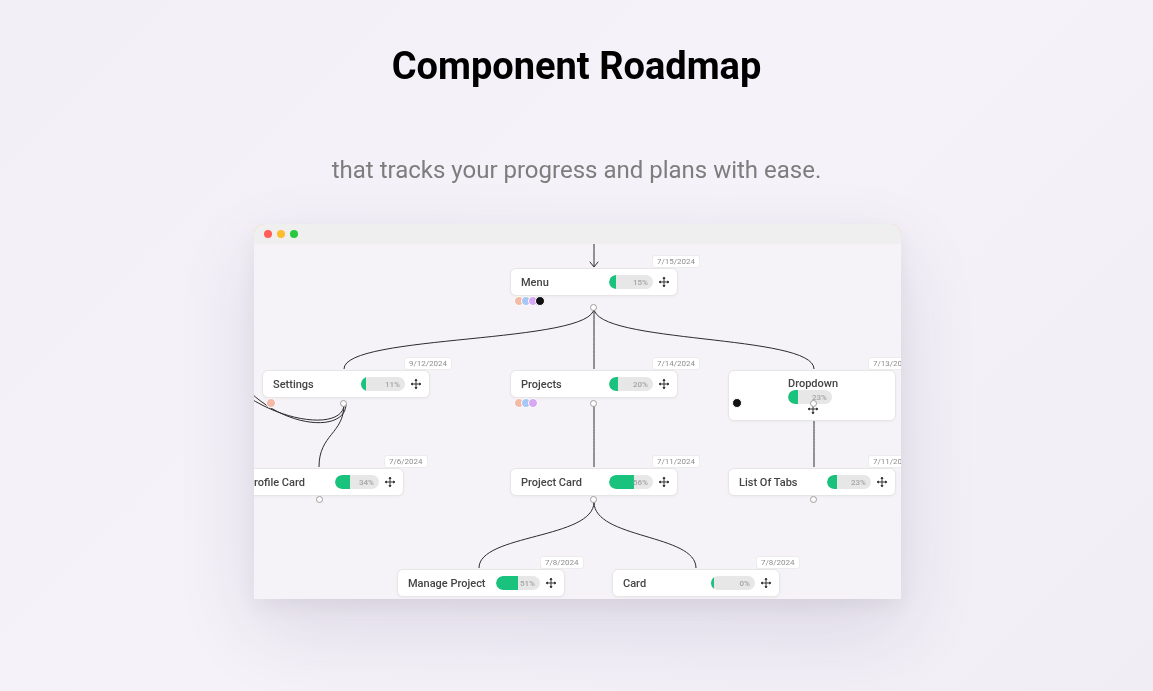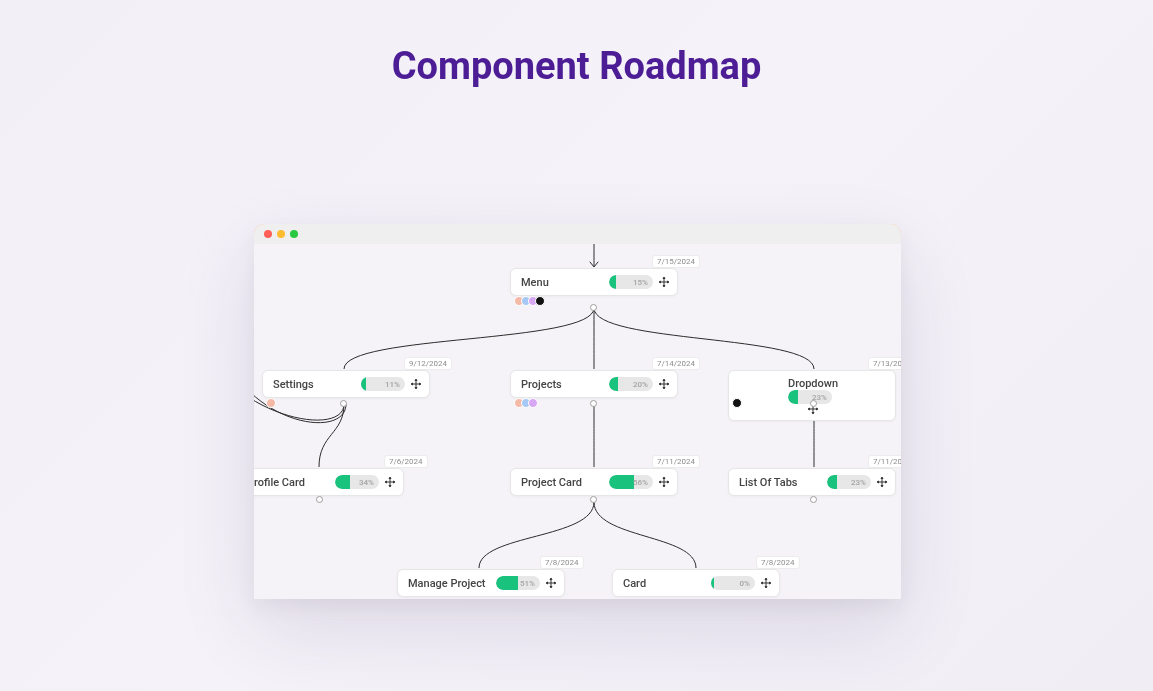--- a/index.html
+++ b/index.html
@@ -8,21 +8,21 @@
     height: 691px;
     background: linear-gradient(135deg, #f2eff7 0%, #f5f2f9 50%, #f0edf5 100%);
     font-family: -apple-system, BlinkMacSystemFont, "Segoe UI", Roboto, sans-serif;
     overflow: hidden;
     position: relative;
   }
   .page-title {
     text-align: center;
     font-size: 38px;
     font-weight: 700;
-    color: #4c1d95;
+    color: #000000;
     padding-top: 44px;
   }
   .page-subtitle {
     text-align: center;
     font-size: 24px;
     font-weight: 400;
     color: #7d7d7d;
     margin-top: 30px;
     line-height: 1.45;
   }
@@ -141,20 +141,21 @@
     margin-left: -3px;
   }
   .avatars .av:first-child { margin-left: 0; }
 </style>
 </head>
 <body>
 
 <h1 class="page-title">Component Roadmap</h1>
 <p class="page-subtitle">
   <br>
+  <span>that tracks your progress and plans with ease.</span>
 </p>
 
 <div class="app-window">
   <div class="titlebar">
     <div class="tl-dot tl-red"></div>
     <div class="tl-dot tl-yellow"></div>
     <div class="tl-dot tl-green"></div>
   </div>
 
   <div class="canvas">

